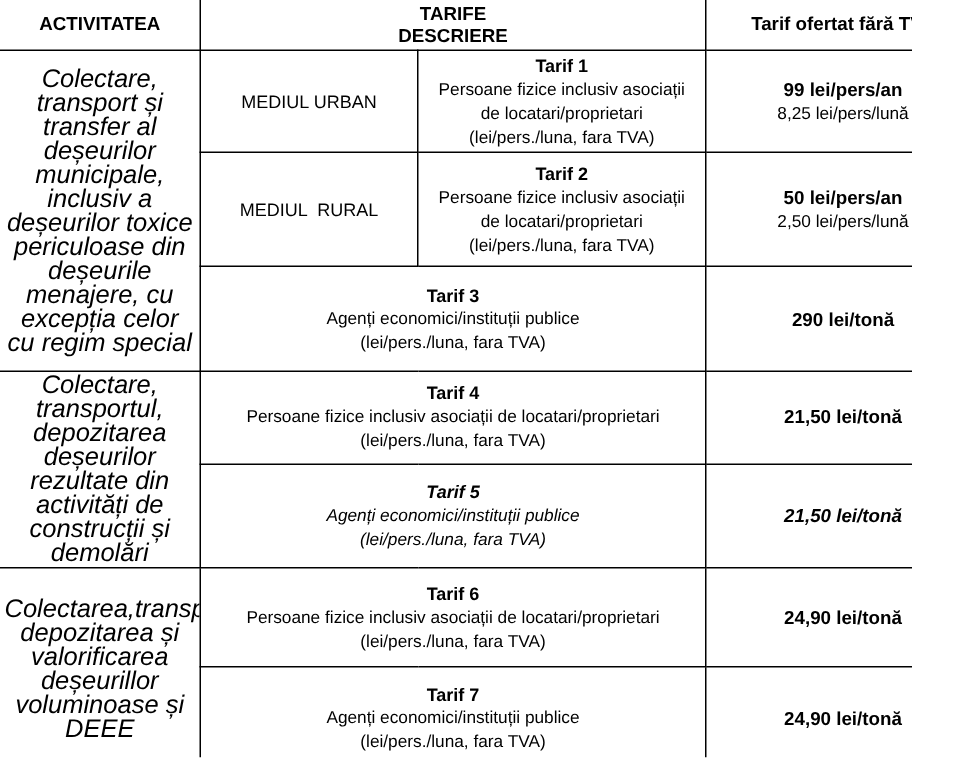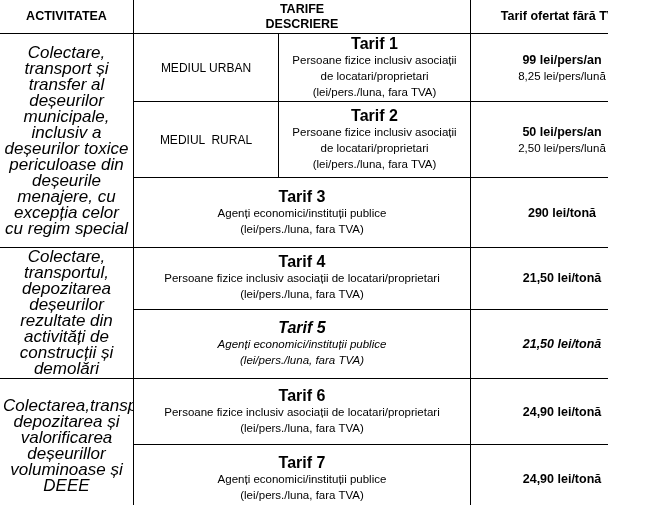--- a/index.html
+++ b/index.html
@@ -43,21 +43,21 @@
     font-weight: normal;
   }
   .activity-text { font-size: 17px; line-height: 16px; font-style: italic; }
   .medium-cell {
     font-weight: normal;
     font-size: 12px;
     white-space: pre-wrap;
   }
   .tarif-title {
     font-weight: bold;
-    font-size: 16px;
+    font-size: 12px;
     line-height: 16px;
   }
   .tarif-desc, .tarif-unit {
     font-size: 11.5px;
     line-height: 16px;
     white-space: pre-line;
   }
   .price-main {
     font-weight: bold;
     font-size: 12.5px;

